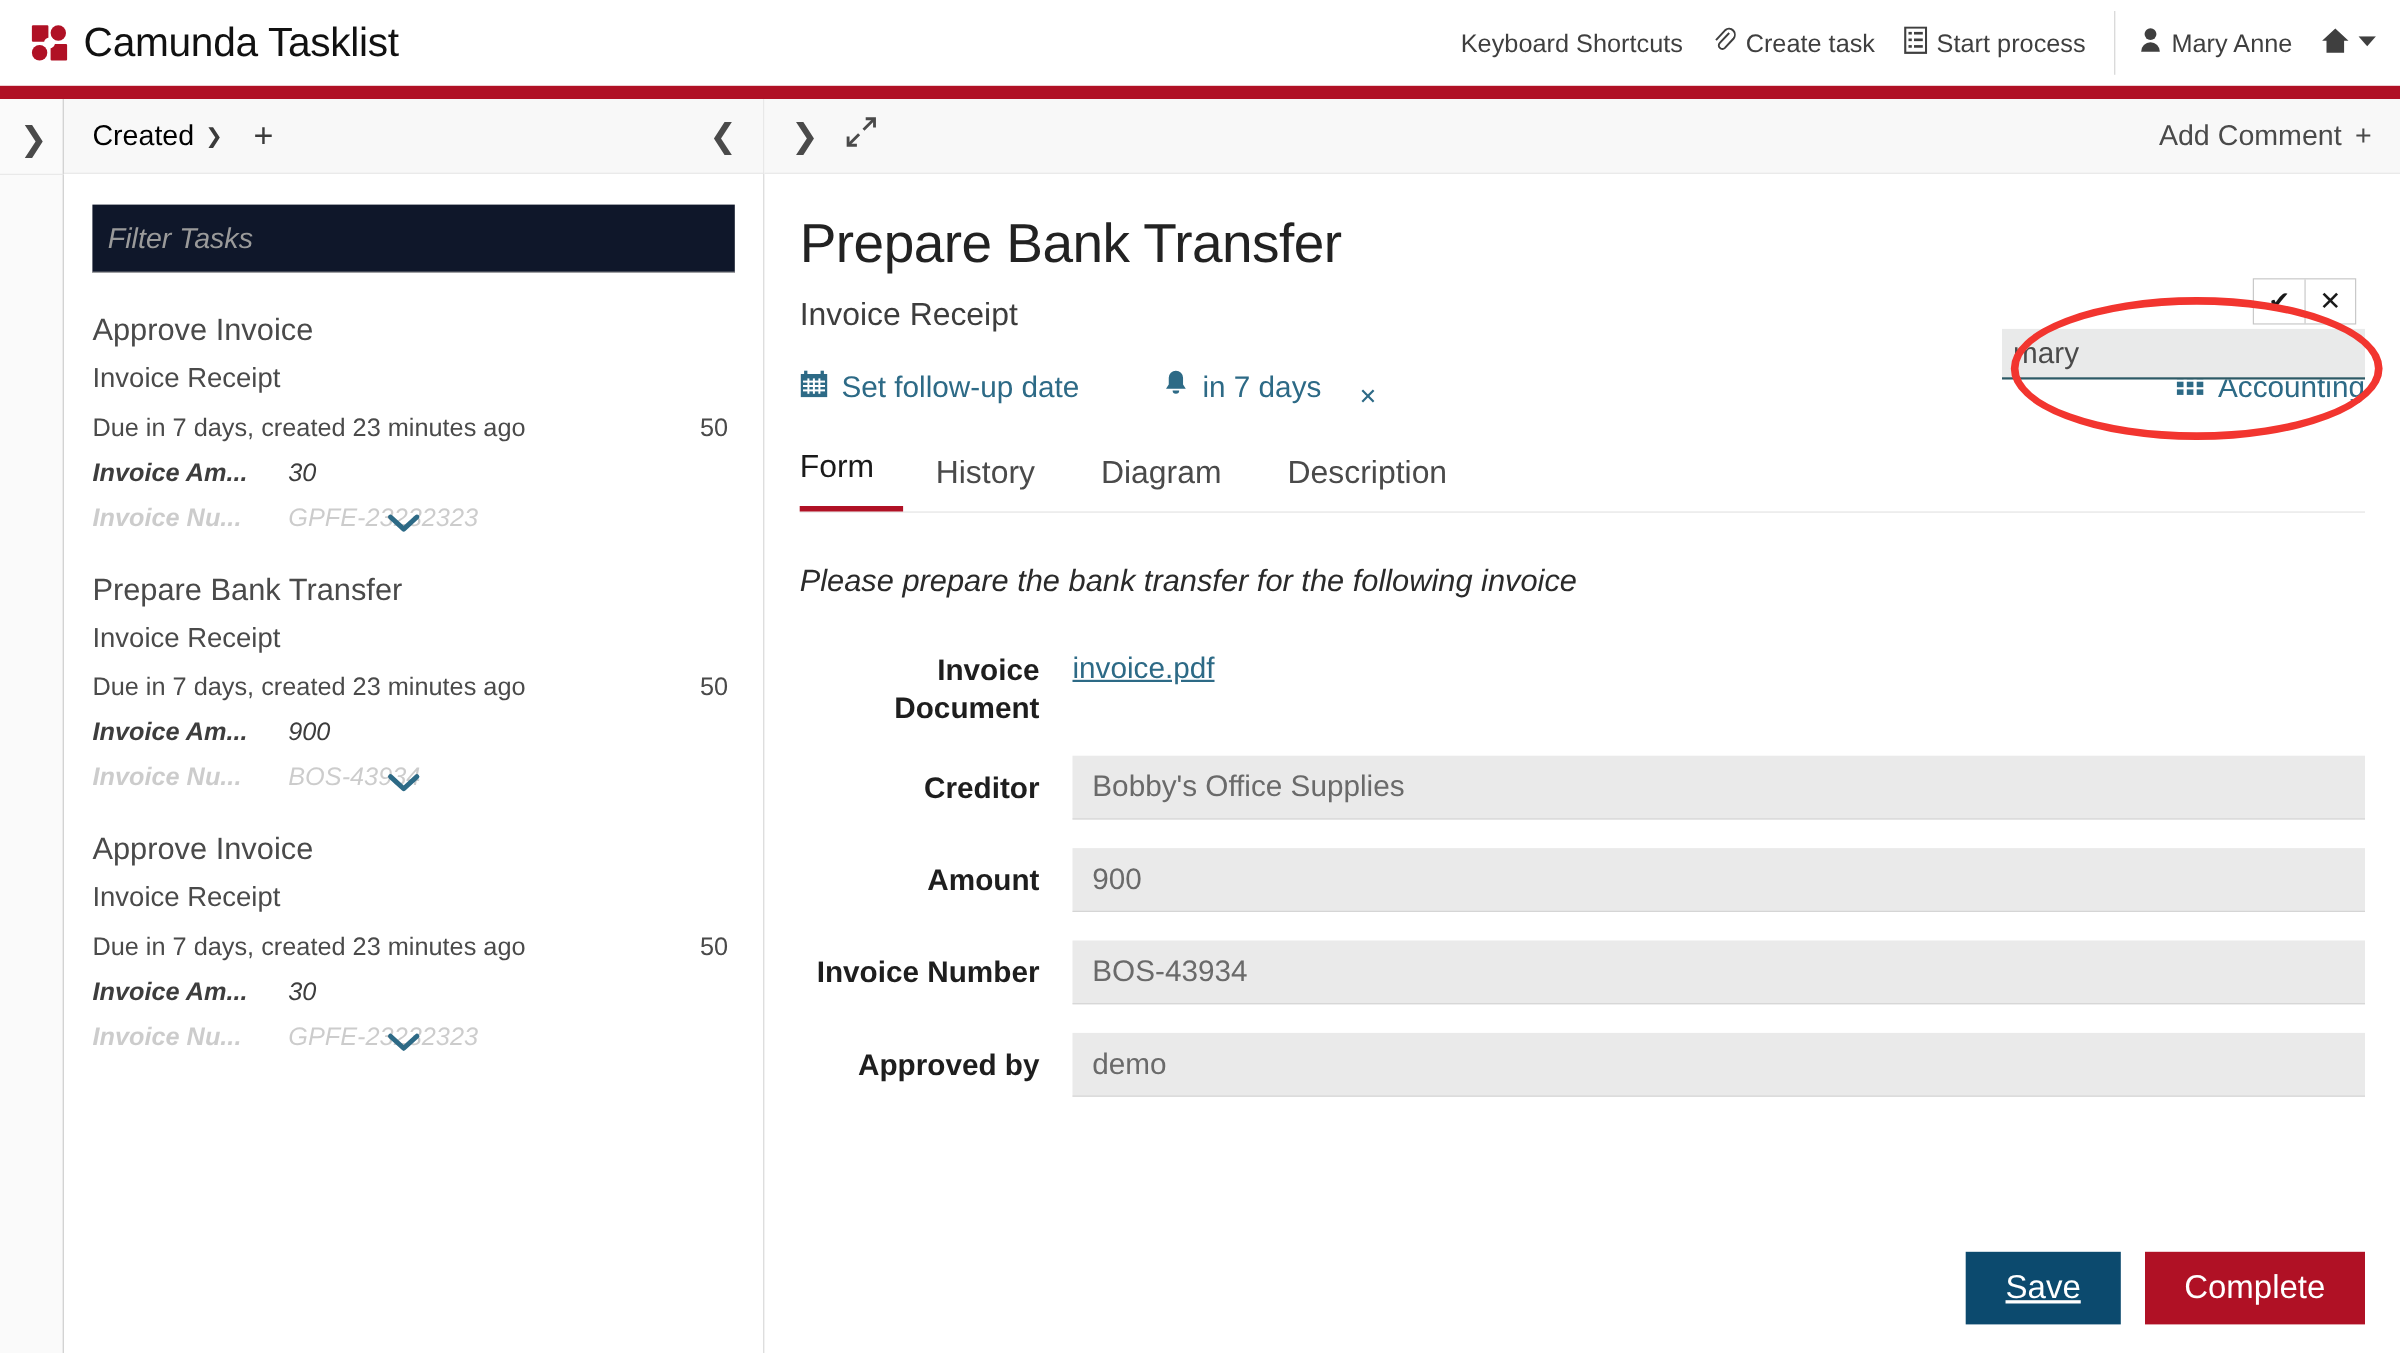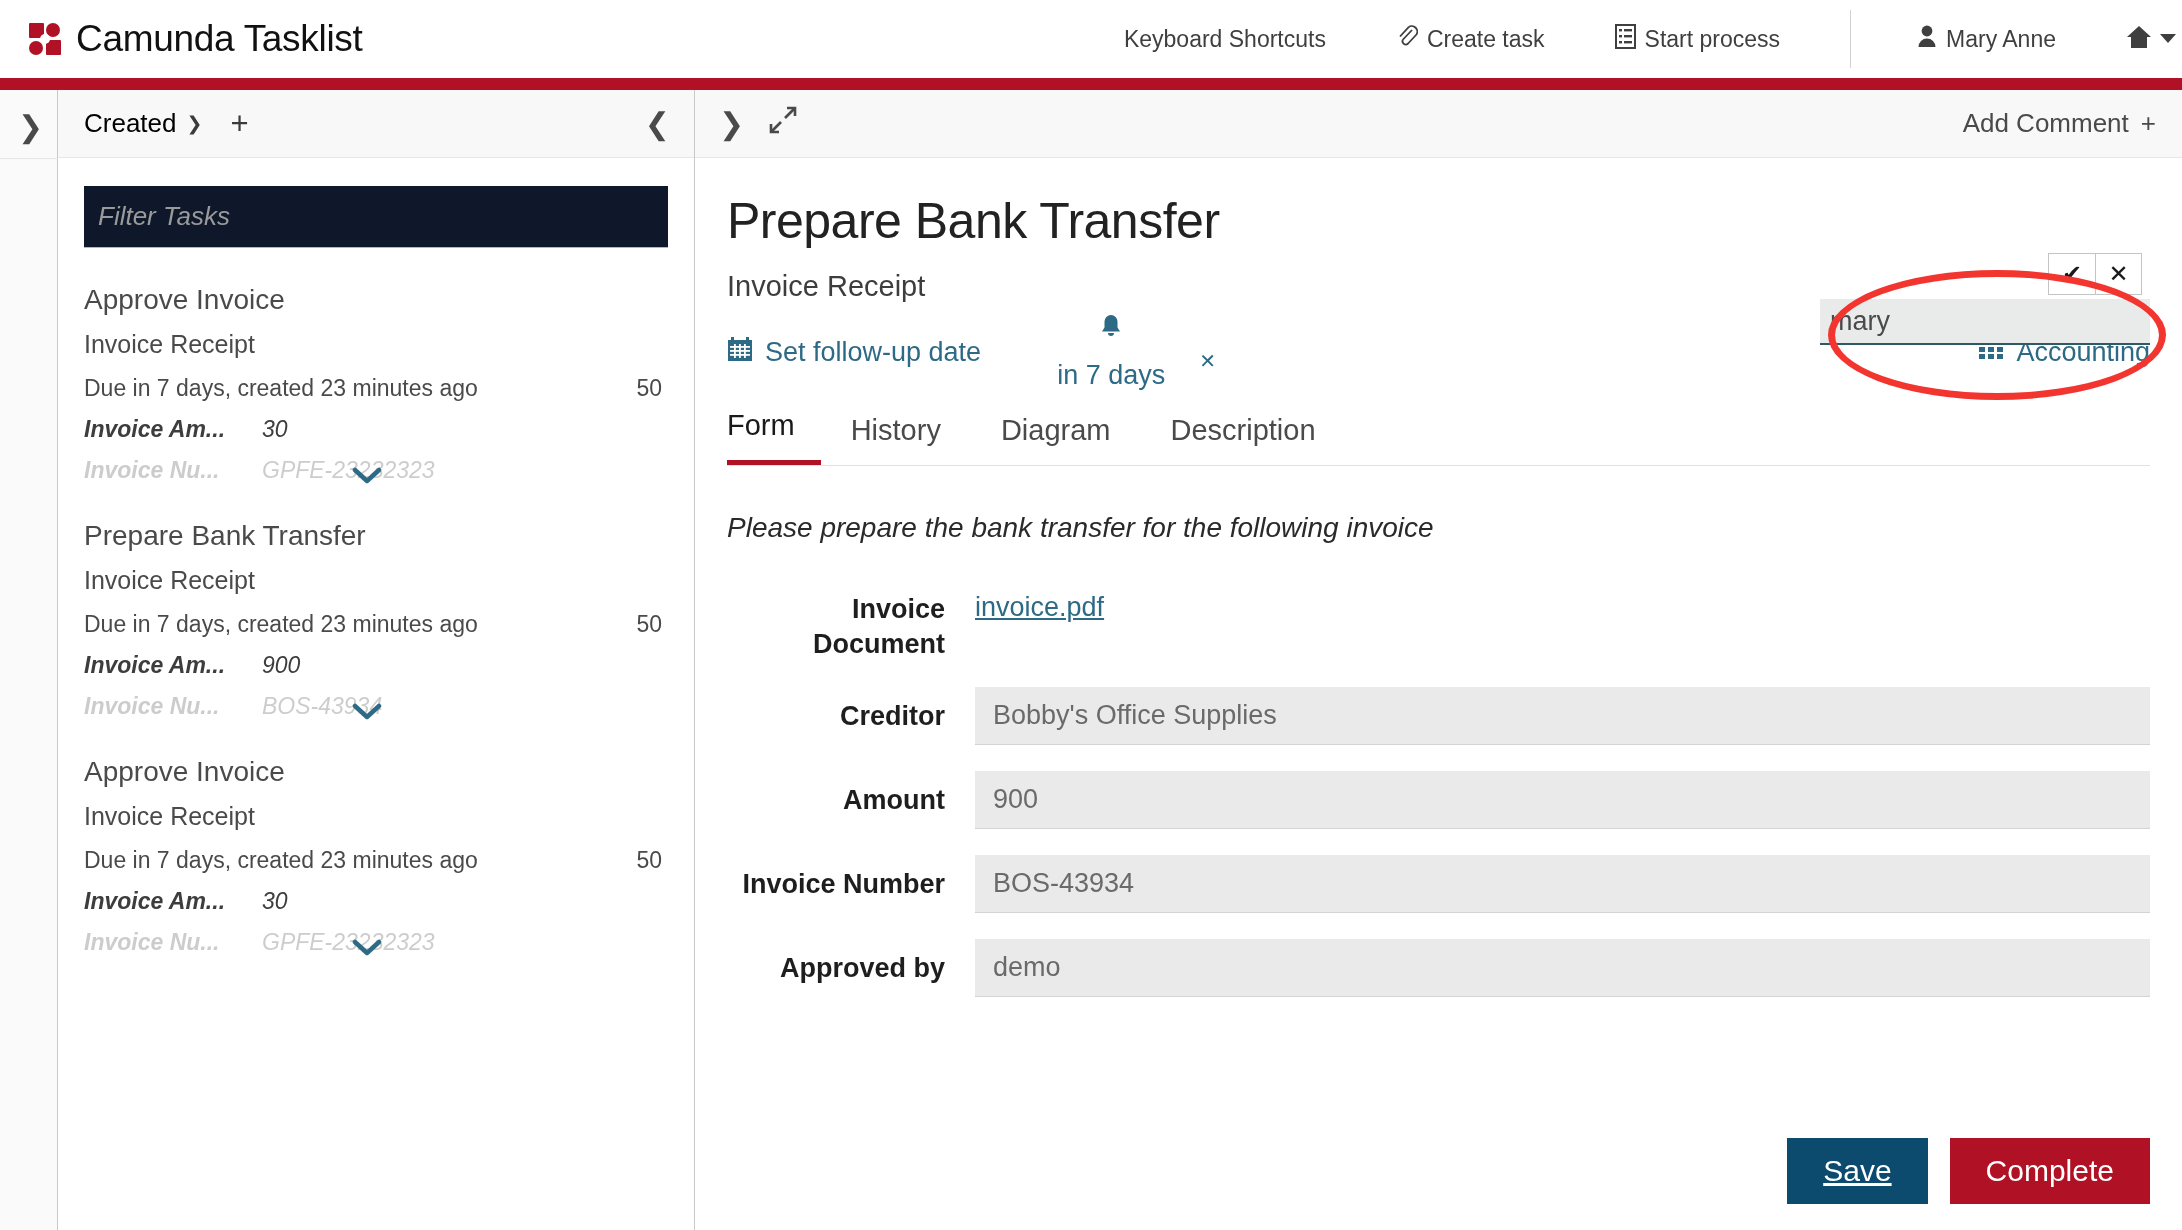--- a/index.html
+++ b/index.html
@@ -16,21 +16,21 @@
     position: absolute; left: 0; top: 0; width: 2182px; height: 78px;
     background: #ffffff;
     display: flex; align-items: center;
   }
   .brand { display: flex; align-items: center; margin-left: 28px; }
   .brand-logo { width: 34px; height: 34px; position: relative; margin-right: 14px; }
   .brand-title { font-size: 37px; color: #111; letter-spacing: -0.3px; }
 
   .nav-right {
     margin-left: auto; display: flex; align-items: center;
-    height: 78px; padding-right: 6px; gap: 44px;
+    height: 78px; padding-right: 22px;
   }
   .nav-link {
     display: flex; align-items: center; gap: 9px;
     font-size: 23px; color: #3f3f3f; margin-left: 26px;
     white-space: nowrap;
   }
   .nav-sep {
     width: 1px; height: 58px; background: #d2d2d2; margin-left: 26px;
   }
   .nav-user { margin-left: 22px; }
@@ -141,21 +141,21 @@
 
   .dt-actionrow {
     margin-top: 26px; display: flex; align-items: center; position: relative;
     height: 46px;
   }
   .act-link {
     display: flex; align-items: center; gap: 12px;
     font-size: 27px; color: #2d6a86;
   }
   .act-followup { margin-left: 0; }
-  .act-days { margin-left: 76px; flex-direction: column; }
+  .act-days { margin-left: 76px; }
   .act-x { margin-left: 34px; font-size: 20px; color: #2d6a86; align-self: flex-end; margin-bottom: 2px; }
   .act-group { margin-left: auto; margin-right: 0; }
 
   
   .assignee-edit {
     position: absolute; right: 0; top: -30px; width: 330px;
   }
   .assignee-btns {
     position: absolute; right: 8px; top: -46px;
     display: flex; background: #fff;

